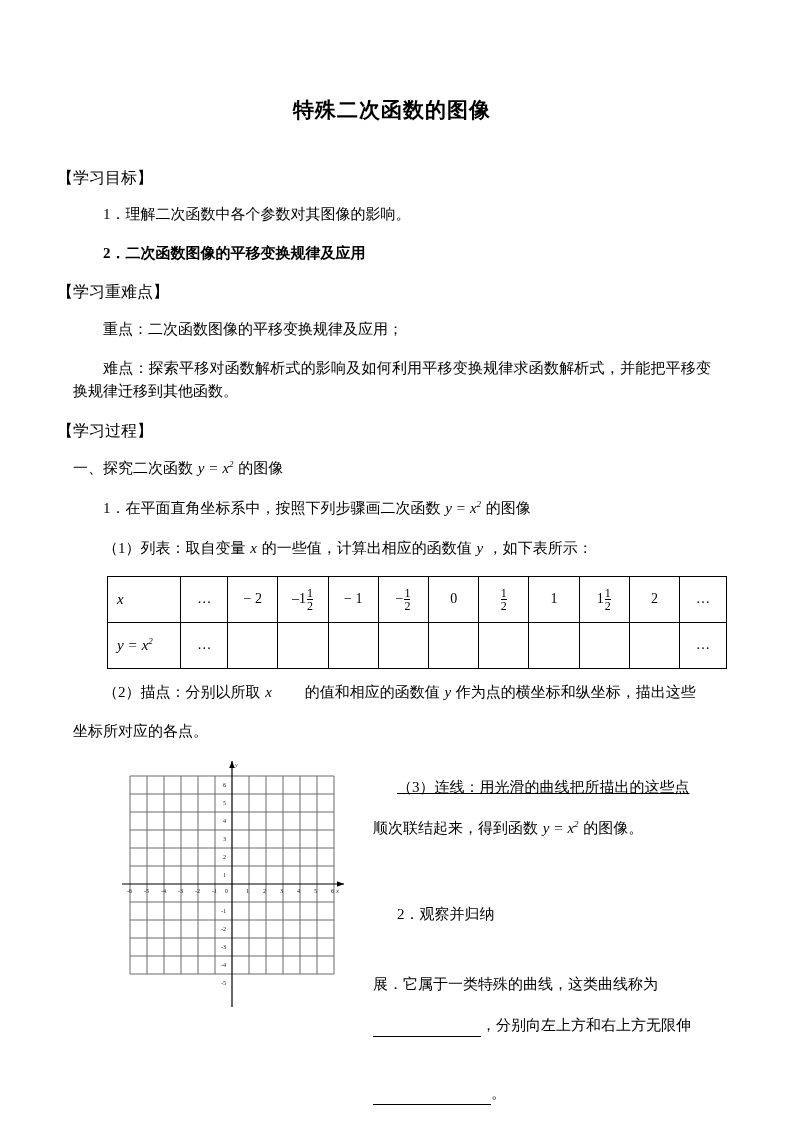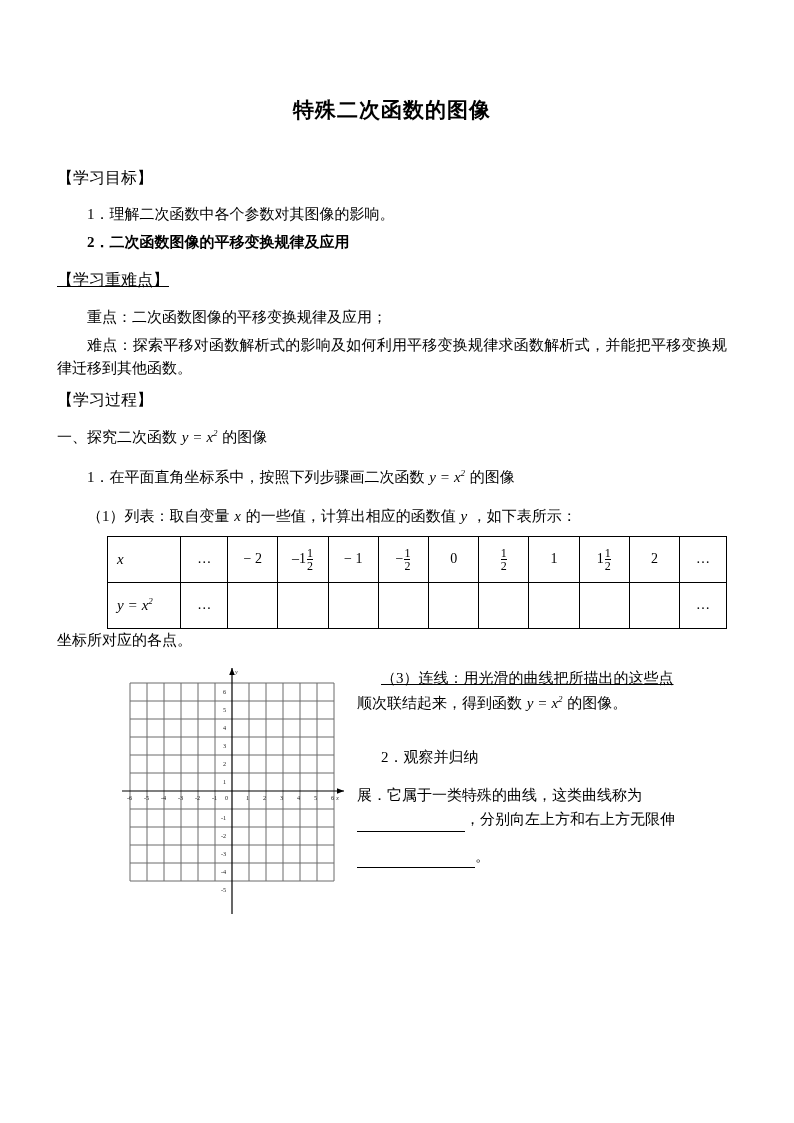--- a/index.html
+++ b/index.html
@@ -37,21 +37,21 @@
   .section-head {
     font-size: 16px;
     margin: 0;
     line-height: 1.35;
     white-space: nowrap;
   }
 
   .body-line {
     font-size: 15px;
     line-height: 1.55;
-    margin: 0;
+    margin: 16px;
   }
 
   .indent1 { text-indent: 30px; }
 
   .gap-sm { height: 10px; }
   .gap-lg { height: 22px; }
 
   
   .mi {
     font-family: "Liberation Serif", "DejaVu Serif", serif;
@@ -139,21 +139,21 @@
 
   <div class="gap-lg"></div>
 
   <div class="section-head" style="margin-top:22px;">【学习目标】</div>
 
   <div class="gap-sm"></div>
 
   <div class="body-line indent1" style="margin-top:4px;">1．理解二次函数中各个参数对其图像的影响。</div>
   <div class="body-line indent1" style="margin-top:5px;font-weight:bold;">2．二次函数图像的平移变换规律及应用</div>
 
-  <div class="section-head" style="margin-top:15px;text-decoration:underline;">【学习重难点】</div>
+  <div class="section-head" style="margin-top:15px;">【学习重难点】</div>
 
   <div class="gap-sm"></div>
 
   <div class="body-line indent1" style="margin-top:5px;">重点：二次函数图像的平移变换规律及应用；</div>
   <div class="body-line indent1" style="margin-top:5px; text-align:justify;">难点：探索平移对函数解析式的影响及如何利用平移变换规律求函数解析式，并能把平移变换规律迁移到其他函数。</div>
 
   <div class="section-head" style="margin-top:8px;">【学习过程】</div>
 
   <div class="gap-sm"></div>
 
@@ -215,20 +215,27 @@
       <td class="num"></td>
       <td class="num"></td>
       <td class="num"></td>
       <td class="num"></td>
       <td class="num"></td>
       <td class="dots">…</td>
     </tr>
   </tbody>
     </table>
 
+  <div class="body-line indent1" style="margin-top:12px;">
+    <span>（2）描点：分别以所取</span>
+    <span class="mi">x</span>
+    <span style="display:inline-block;width:28px;"></span><span>的值和相应的函数值</span>
+    <span class="mi">y</span>
+    <span>作为点的横坐标和纵坐标，描出这些</span>
+  </div>
   <div class="body-line">坐标所对应的各点。</div>
 
   <div class="two-col">
 
     <div class="graph-col">
       <svg width="225" height="250" viewBox="0 0 225 250">
 
         <g stroke="#6a6a6a" stroke-width="1" fill="none">
 
           <line x1="8" y1="17" x2="8" y2="215"></line>

